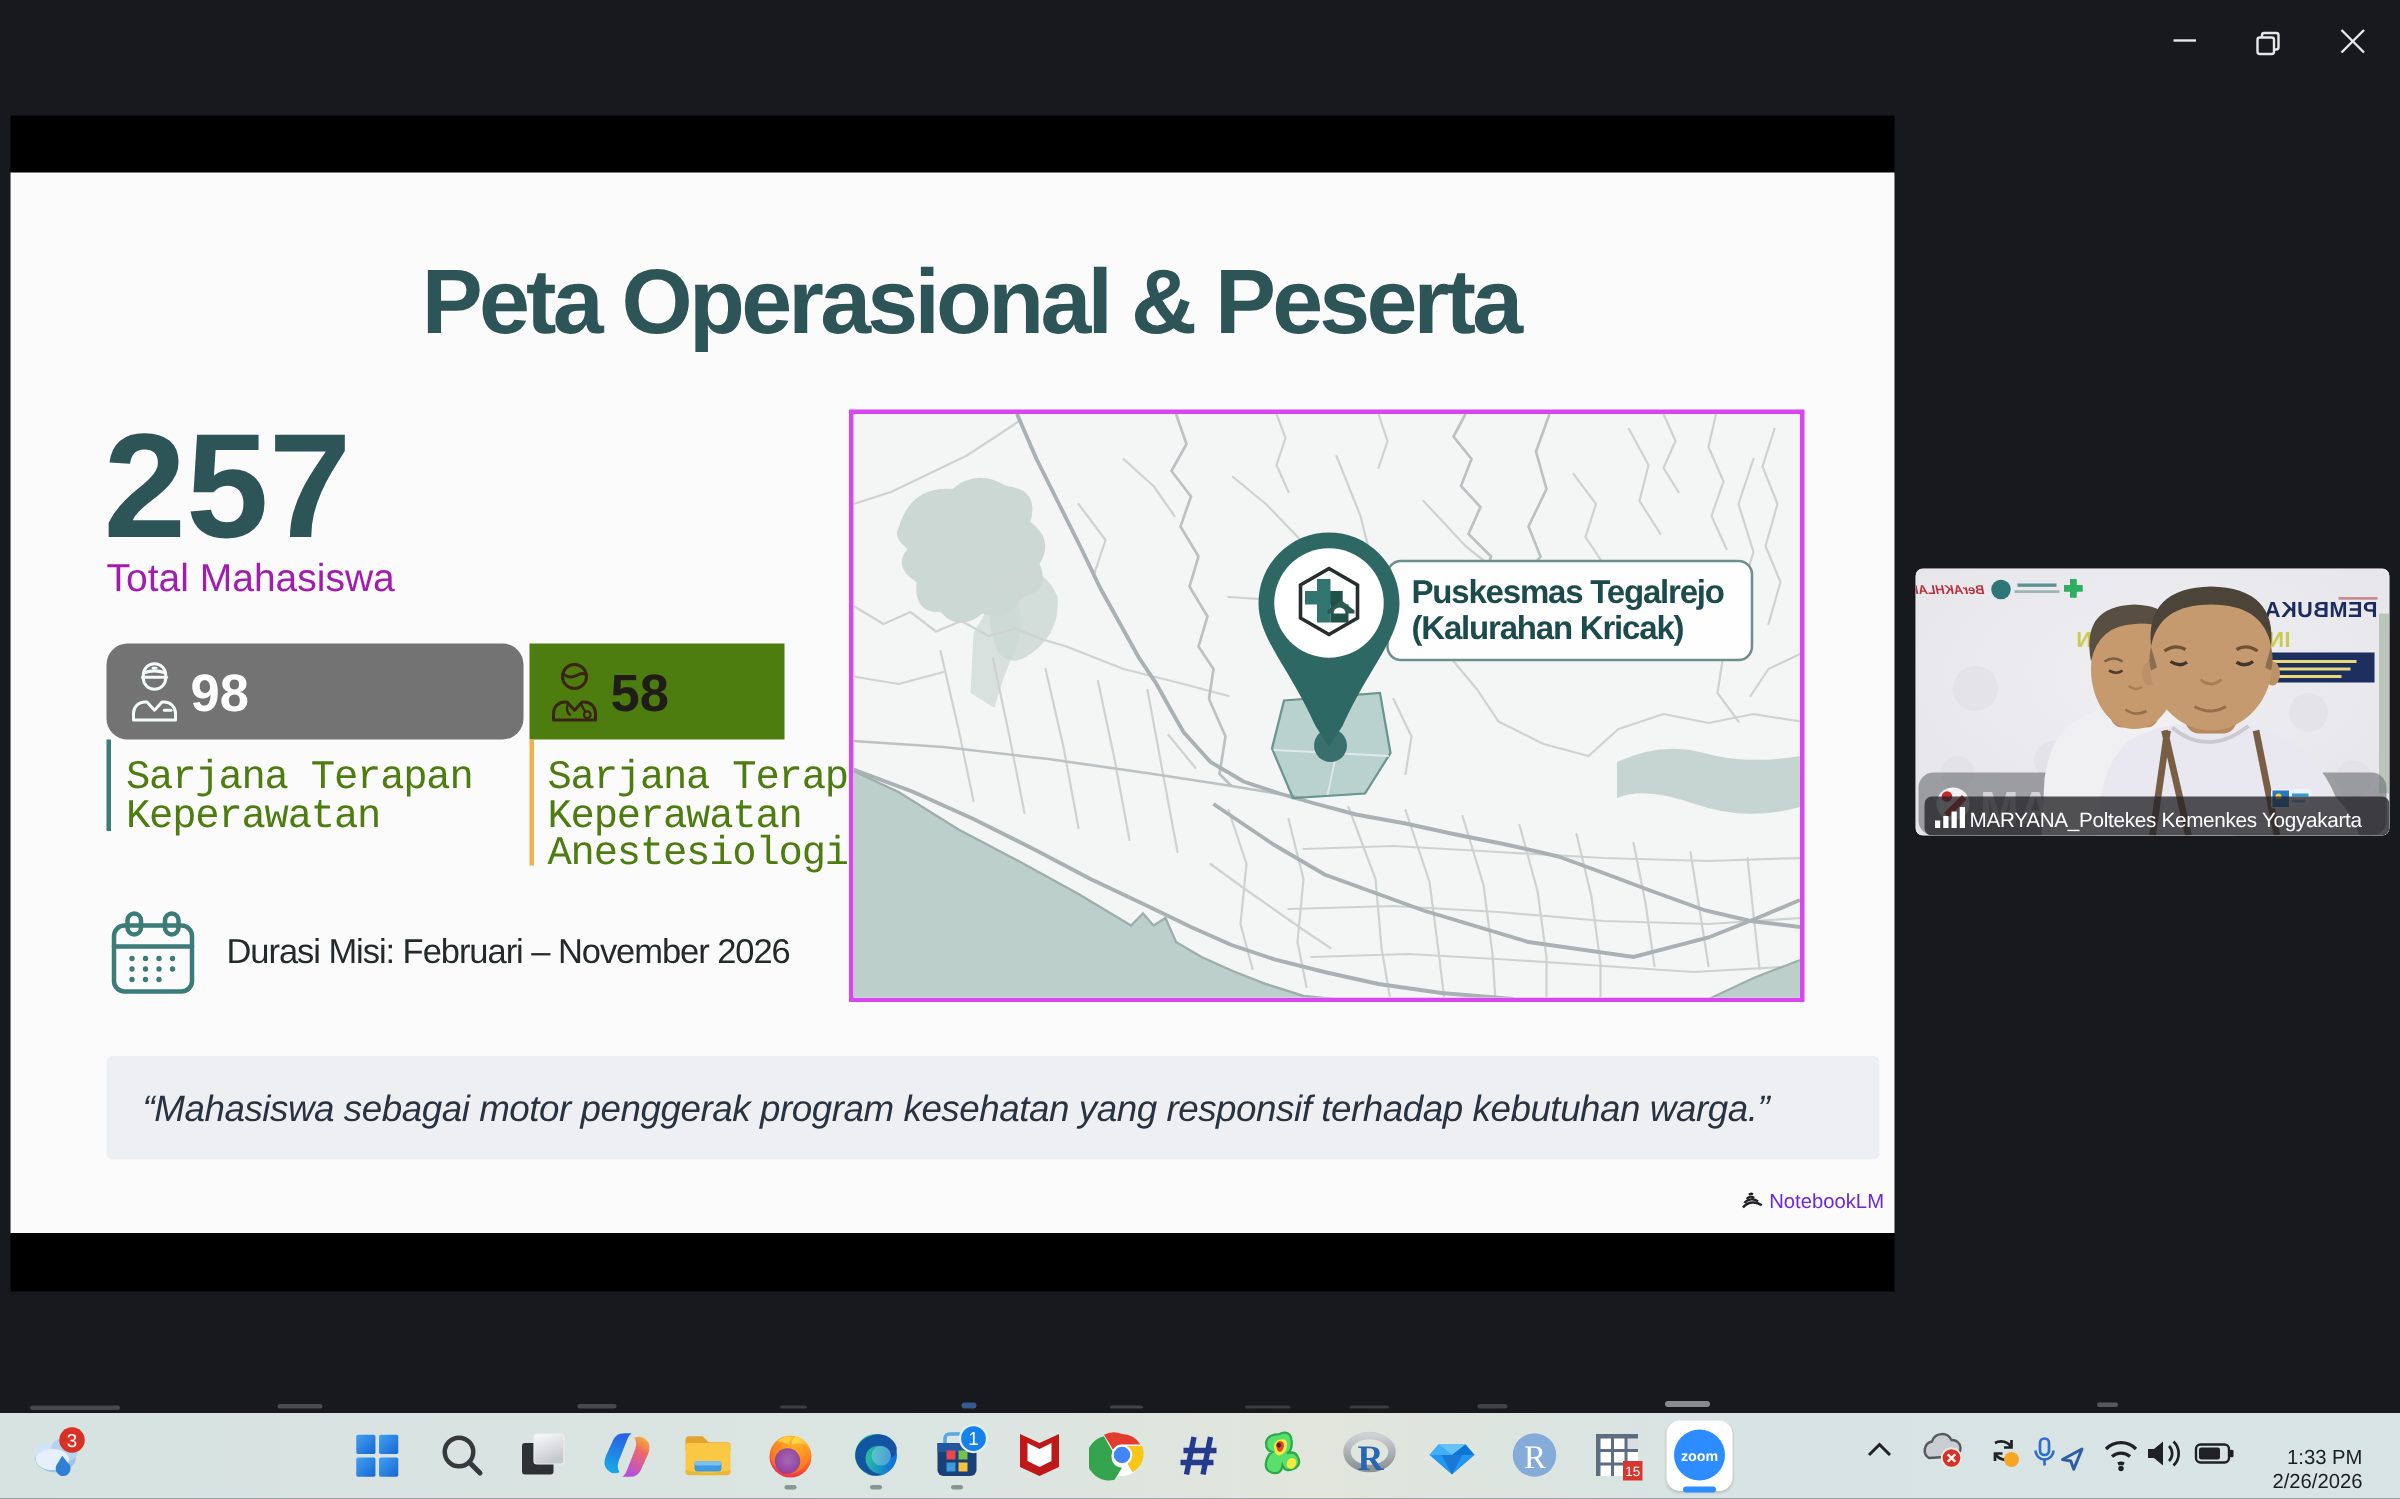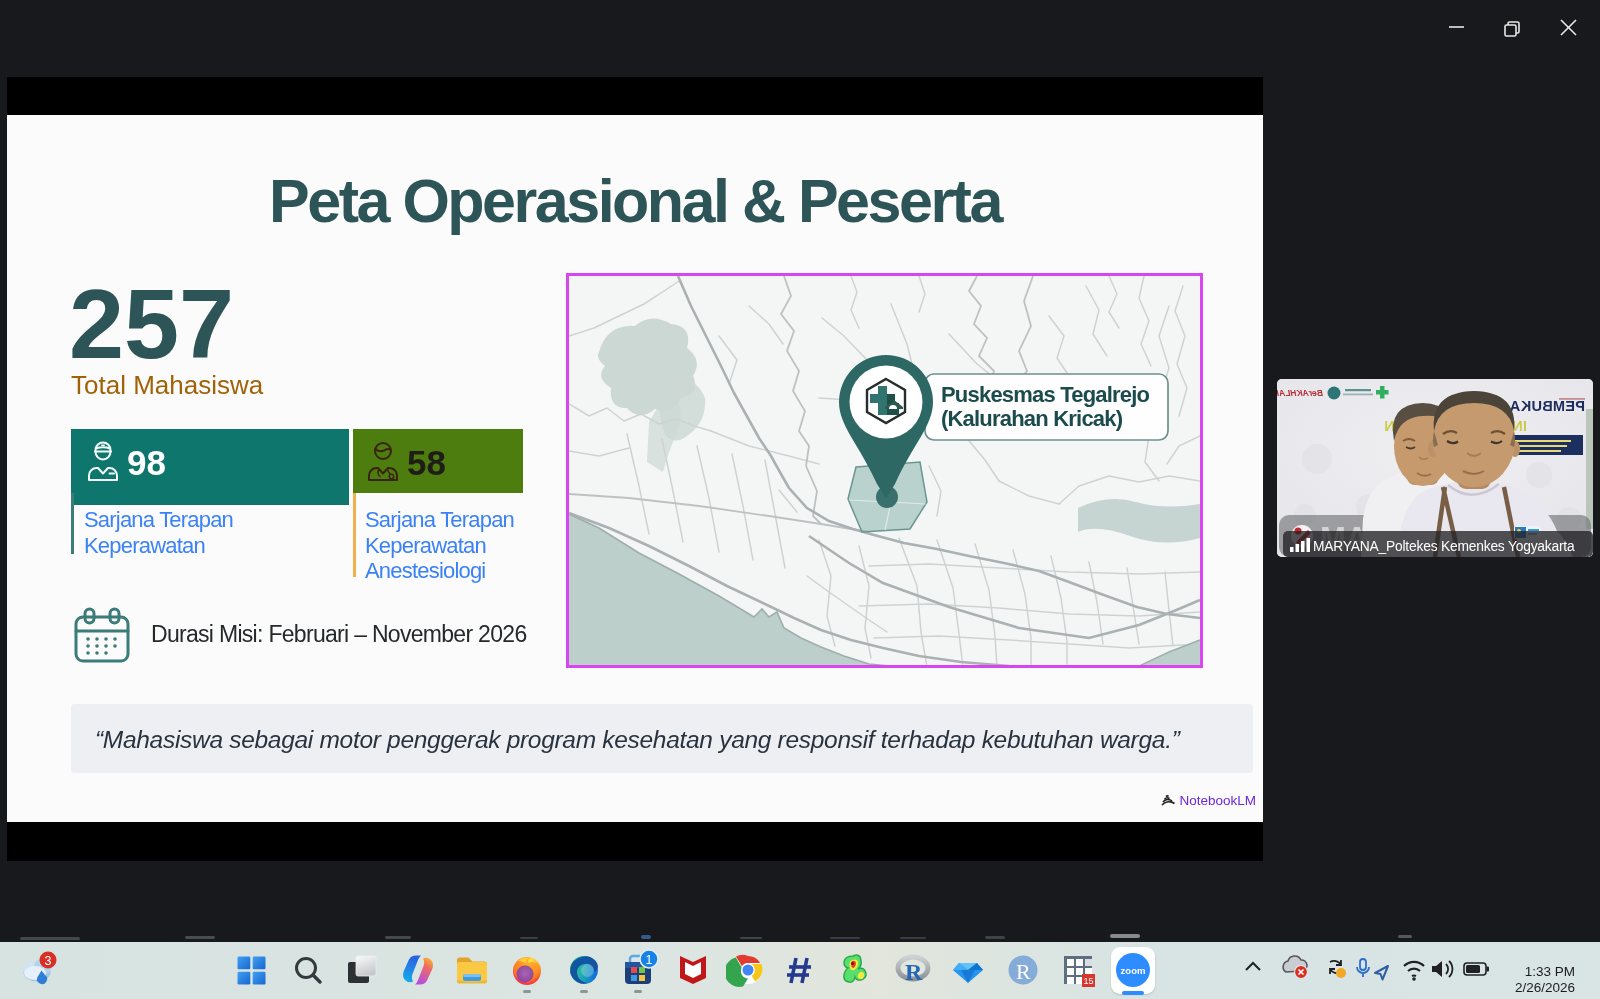--- a/index.html
+++ b/index.html
@@ -4,29 +4,29 @@
 <style>
   html,body{margin:0;padding:0;}
   body{width:1600px;height:999px;background:#17191d;overflow:hidden;
        font-family:"Liberation Sans",sans-serif;position:relative;}
   .abs{position:absolute;}
 
   
   #slide{position:absolute;left:7px;top:77px;width:1256px;height:784px;background:#000;}
   #paper{position:absolute;left:0;top:38px;width:1256px;height:707px;background:#fbfbfc;}
   #title{position:absolute;left:0;top:51px;width:1256px;text-align:center;
-         font-size:61px;font-weight:bold;color:#2d5456;letter-spacing:-2.5px;}
+         font-size:61px;font-weight:bold;color:#2d5456;letter-spacing:-2.5px;padding-left:12px;}
   #n156{position:absolute;left:62px;top:152px;font-size:99px;font-weight:bold;color:#2d5456;letter-spacing:0px;}
-  #totalm{position:absolute;left:64px;top:255px;font-size:26px;color:#a16207;}
-  #tealbox{position:absolute;left:64px;top:314px;width:278px;height:76px;background:#0f766e;}
+  #totalm{position:absolute;left:64px;top:255px;font-size:26px;color:#a21caf;}
+  #tealbox{position:absolute;left:64px;top:314px;width:278px;height:64px;background:#737373;border-radius:14px;}
   #orangebox{position:absolute;left:346px;top:314px;width:170px;height:64px;background:#4d7c0f;}
   .bignum{position:absolute;font-size:35px;font-weight:bold;top:14px;}
   #tealline{position:absolute;left:64px;top:378px;width:3px;height:61px;background:#3b7b78;}
   #orangeline{position:absolute;left:346px;top:378px;width:3px;height:84px;background:#f0b04e;}
-  .sarj{position:absolute;font-size:22px;letter-spacing:-0.8px;color:#3b82f6;line-height:25.5px;}
+  .sarj{position:absolute;font-size:27px;letter-spacing:-0.8px;color:#4d7c0f;line-height:25.5px;font-family:Liberation Mono, monospace;}
   #durasi{position:absolute;left:144px;top:506px;font-size:23px;letter-spacing:-0.7px;color:#24292a;}
   #quote{position:absolute;left:64px;top:589px;width:1182px;height:69px;background:#edeff3;border-radius:4px;}
   #quote div{position:absolute;left:24px;top:22px;font-size:24.5px;font-style:italic;color:#29323f;letter-spacing:-0.3px;}
   #nblm{position:absolute;right:7px;top:678px;font-size:13.5px;font-weight:normal;color:#6d28d9;}
   #mapwrap{position:absolute;left:559px;top:158px;width:631px;height:389px;border:3px solid #d946ef;background:#f4f6f5;overflow:hidden;}
 
   
   #video{position:absolute;left:1277px;top:379px;width:316px;height:178px;background:#eceaee;
          border-radius:5px;overflow:hidden;}
 

